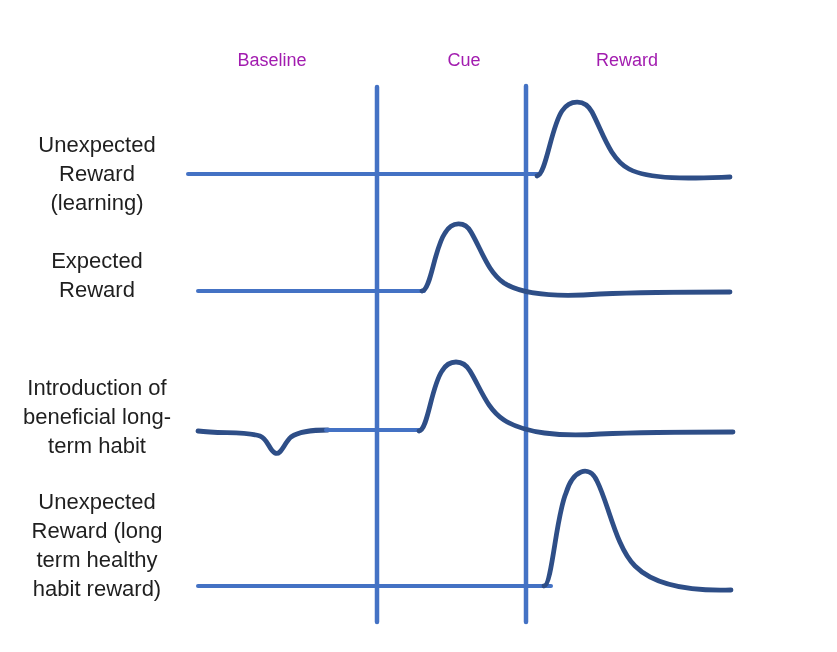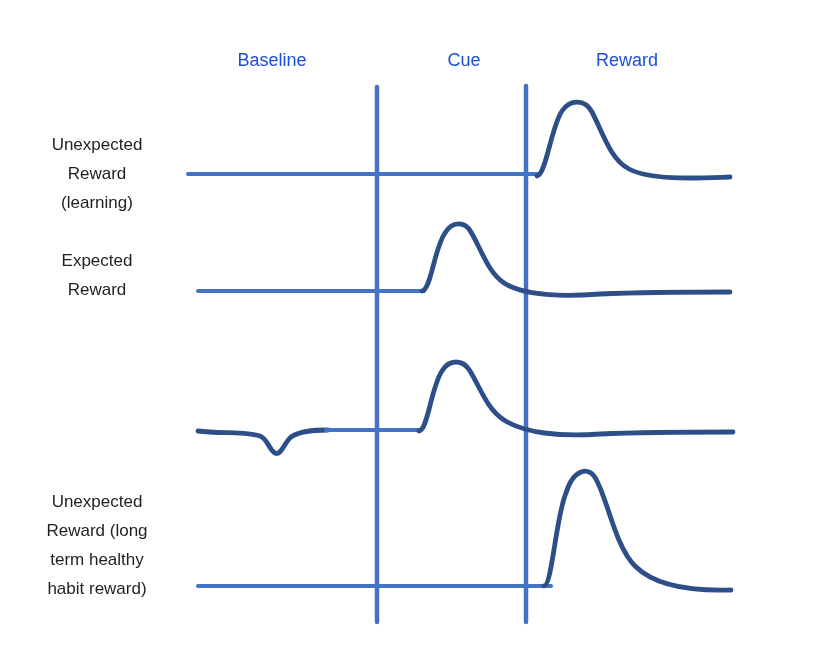--- a/index.html
+++ b/index.html
@@ -9,33 +9,33 @@
     height: 652px;
     background: #ffffff;
     font-family: "Liberation Sans", sans-serif;
     overflow: hidden;
   }
   .col-header {
     position: absolute;
     top: 50px;
     transform: translateX(-50%);
     font-size: 18px;
-    color: #1d4ed8;
+    color: #a21caf;
     white-space: nowrap;
   }
   .col-header.baseline { left: 272px; }
   .col-header.cue      { left: 464px; }
   .col-header.reward   { left: 627px; }
   .row-label {
     position: absolute;
     left: 97px;
     transform: translateX(-50%);
     width: 190px;
     text-align: center;
-    font-size: 17px;
+    font-size: 22px;
     line-height: 29px;
     color: #1f1f1f;
     white-space: pre-line;
   }
   .row-label.r1 { top: 130px; }
   .row-label.r2 { top: 246px; text-align: center; }
   .row-label.r3 { top: 373px; }
   .row-label.r4 { top: 487px; }
   svg.plot {
     position: absolute;
@@ -55,20 +55,23 @@
 
   <div class="col-header baseline">Baseline</div>
   <div class="col-header cue">Cue</div>
   <div class="col-header reward">Reward</div>
 
   <div class="row-label r1">Unexpected
 Reward
 (learning)</div>
   <div class="row-label r2">Expected
 Reward</div>
+  <div class="row-label r3">Introduction of
+beneficial long-
+term habit</div>
   <div class="row-label r4">Unexpected
 Reward (long
 term healthy
 habit reward)</div>
 
   <svg class="plot" viewBox="0 0 837 652">
 
     <line x1="377" y1="87" x2="377" y2="622" stroke-width="4.5" stroke="#4472C4"></line>
     <line x1="526" y1="86" x2="526" y2="622" stroke-width="4.5" stroke="#4472C4"></line>
 

